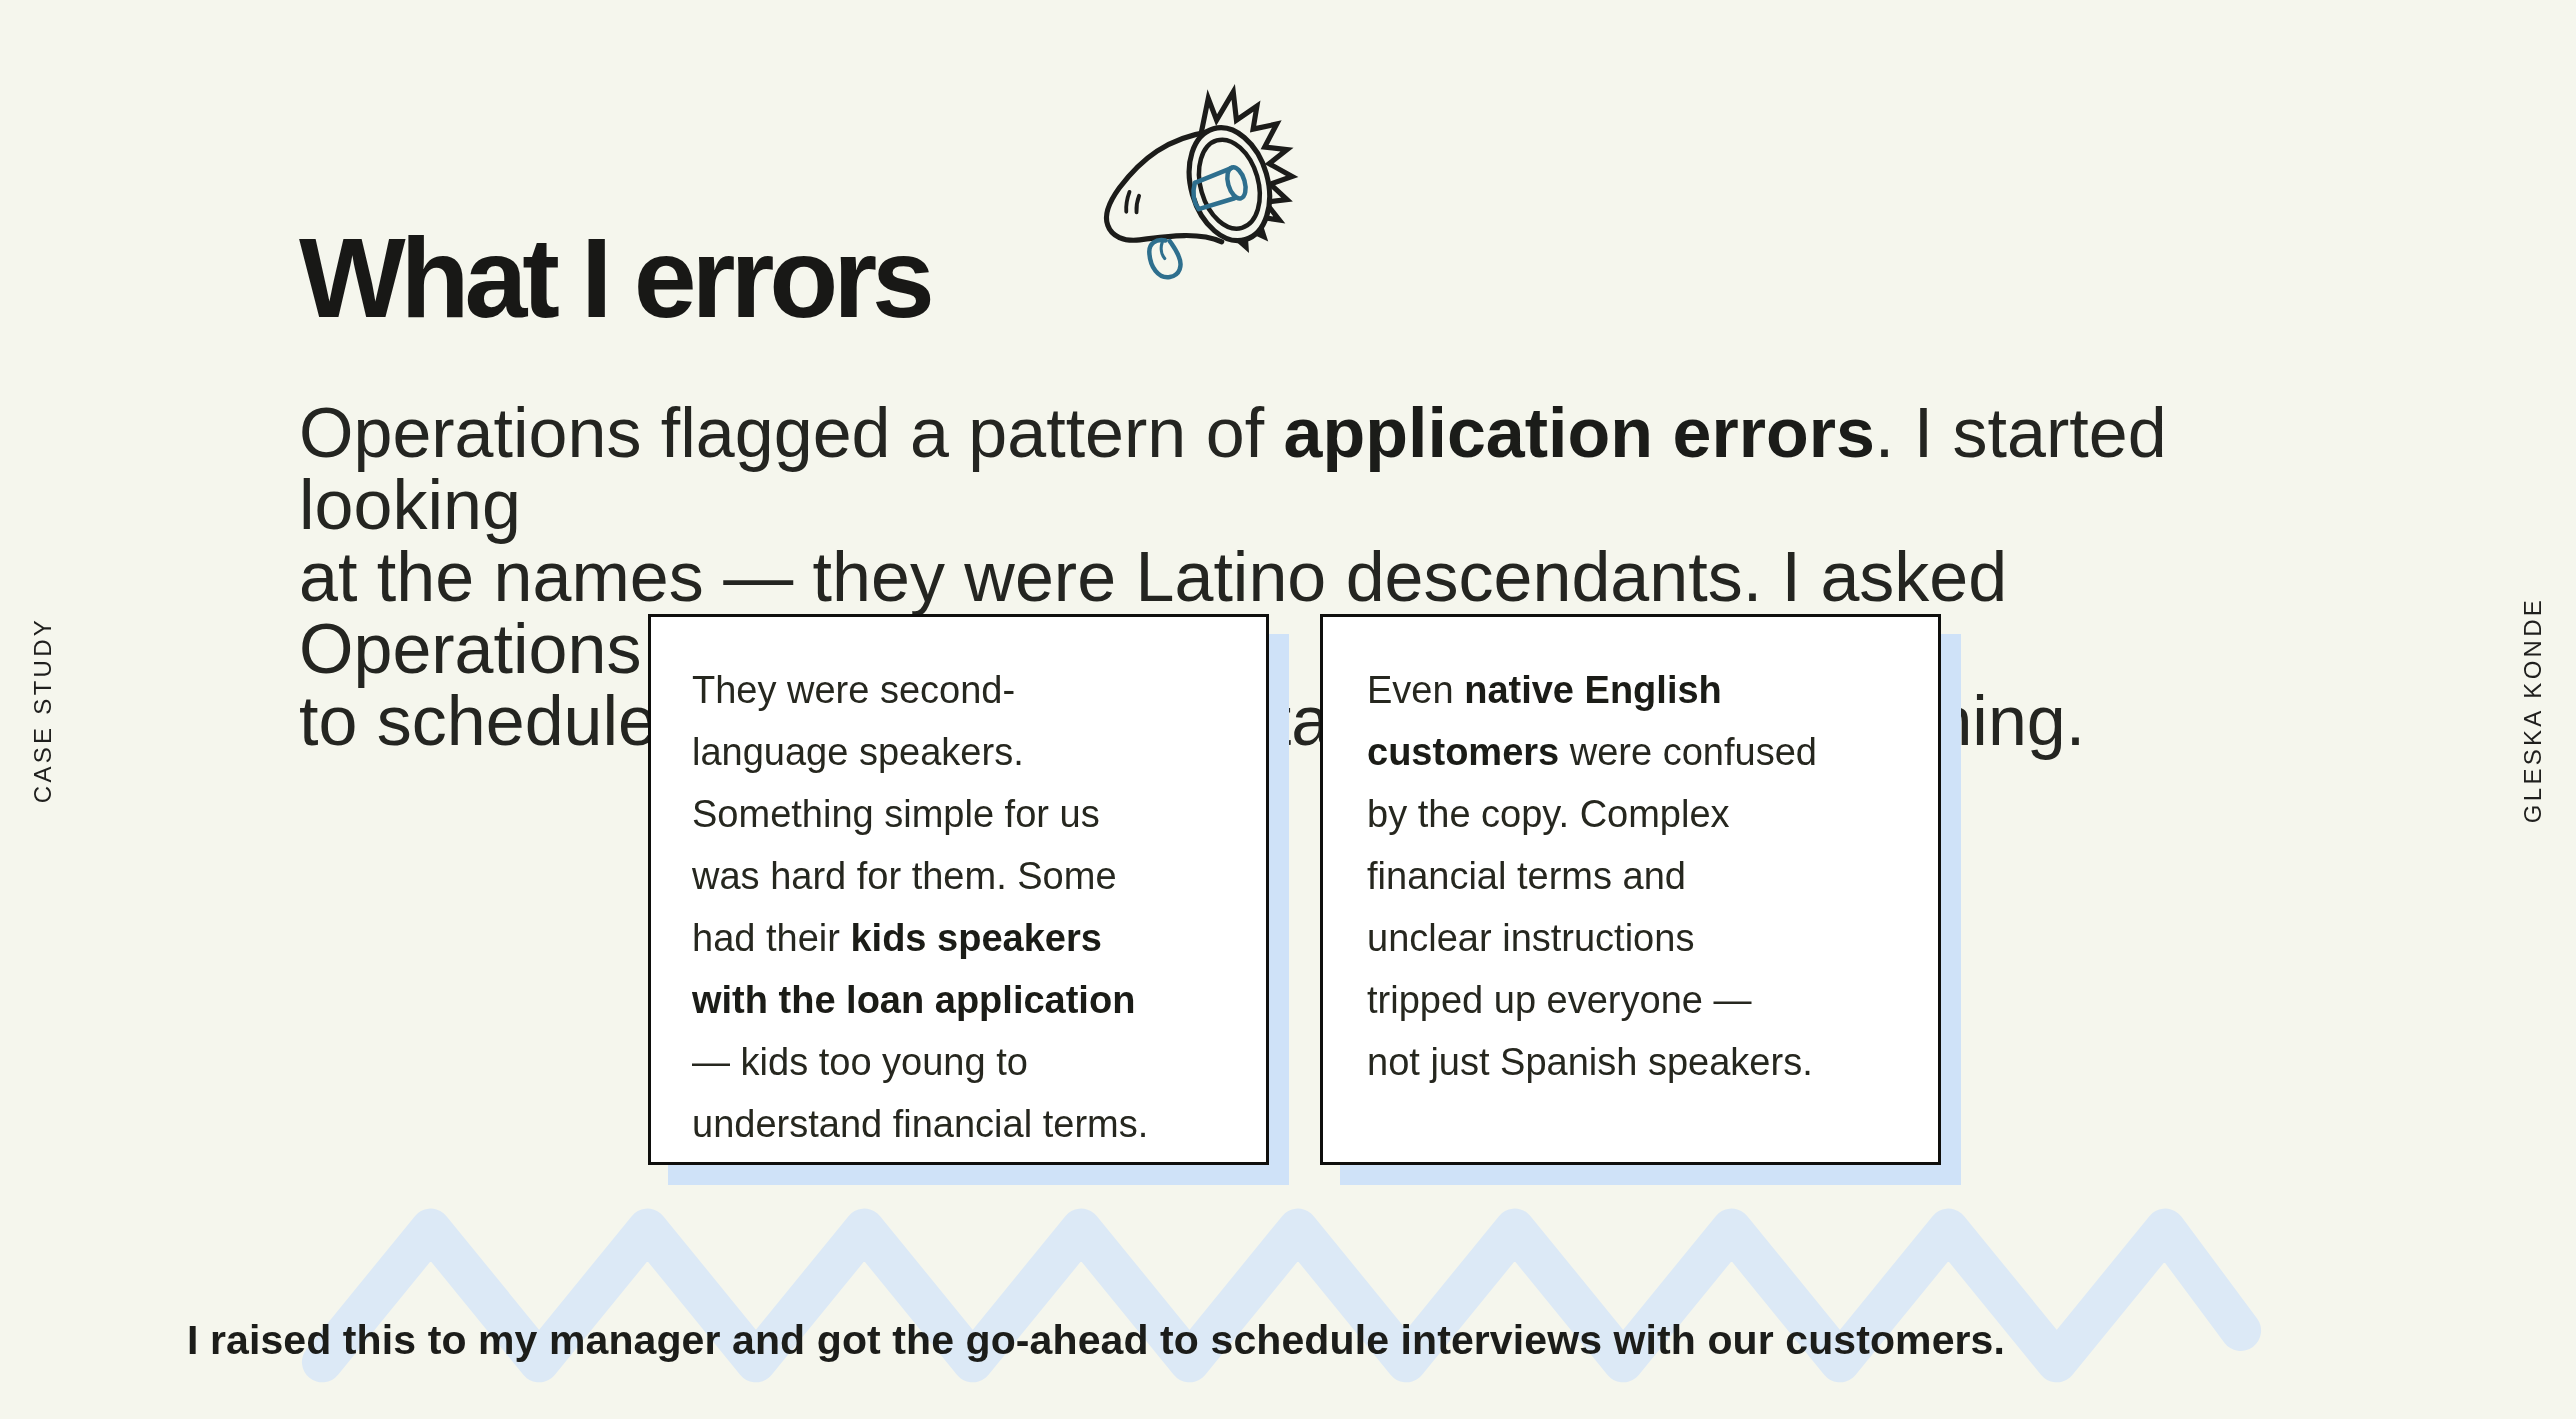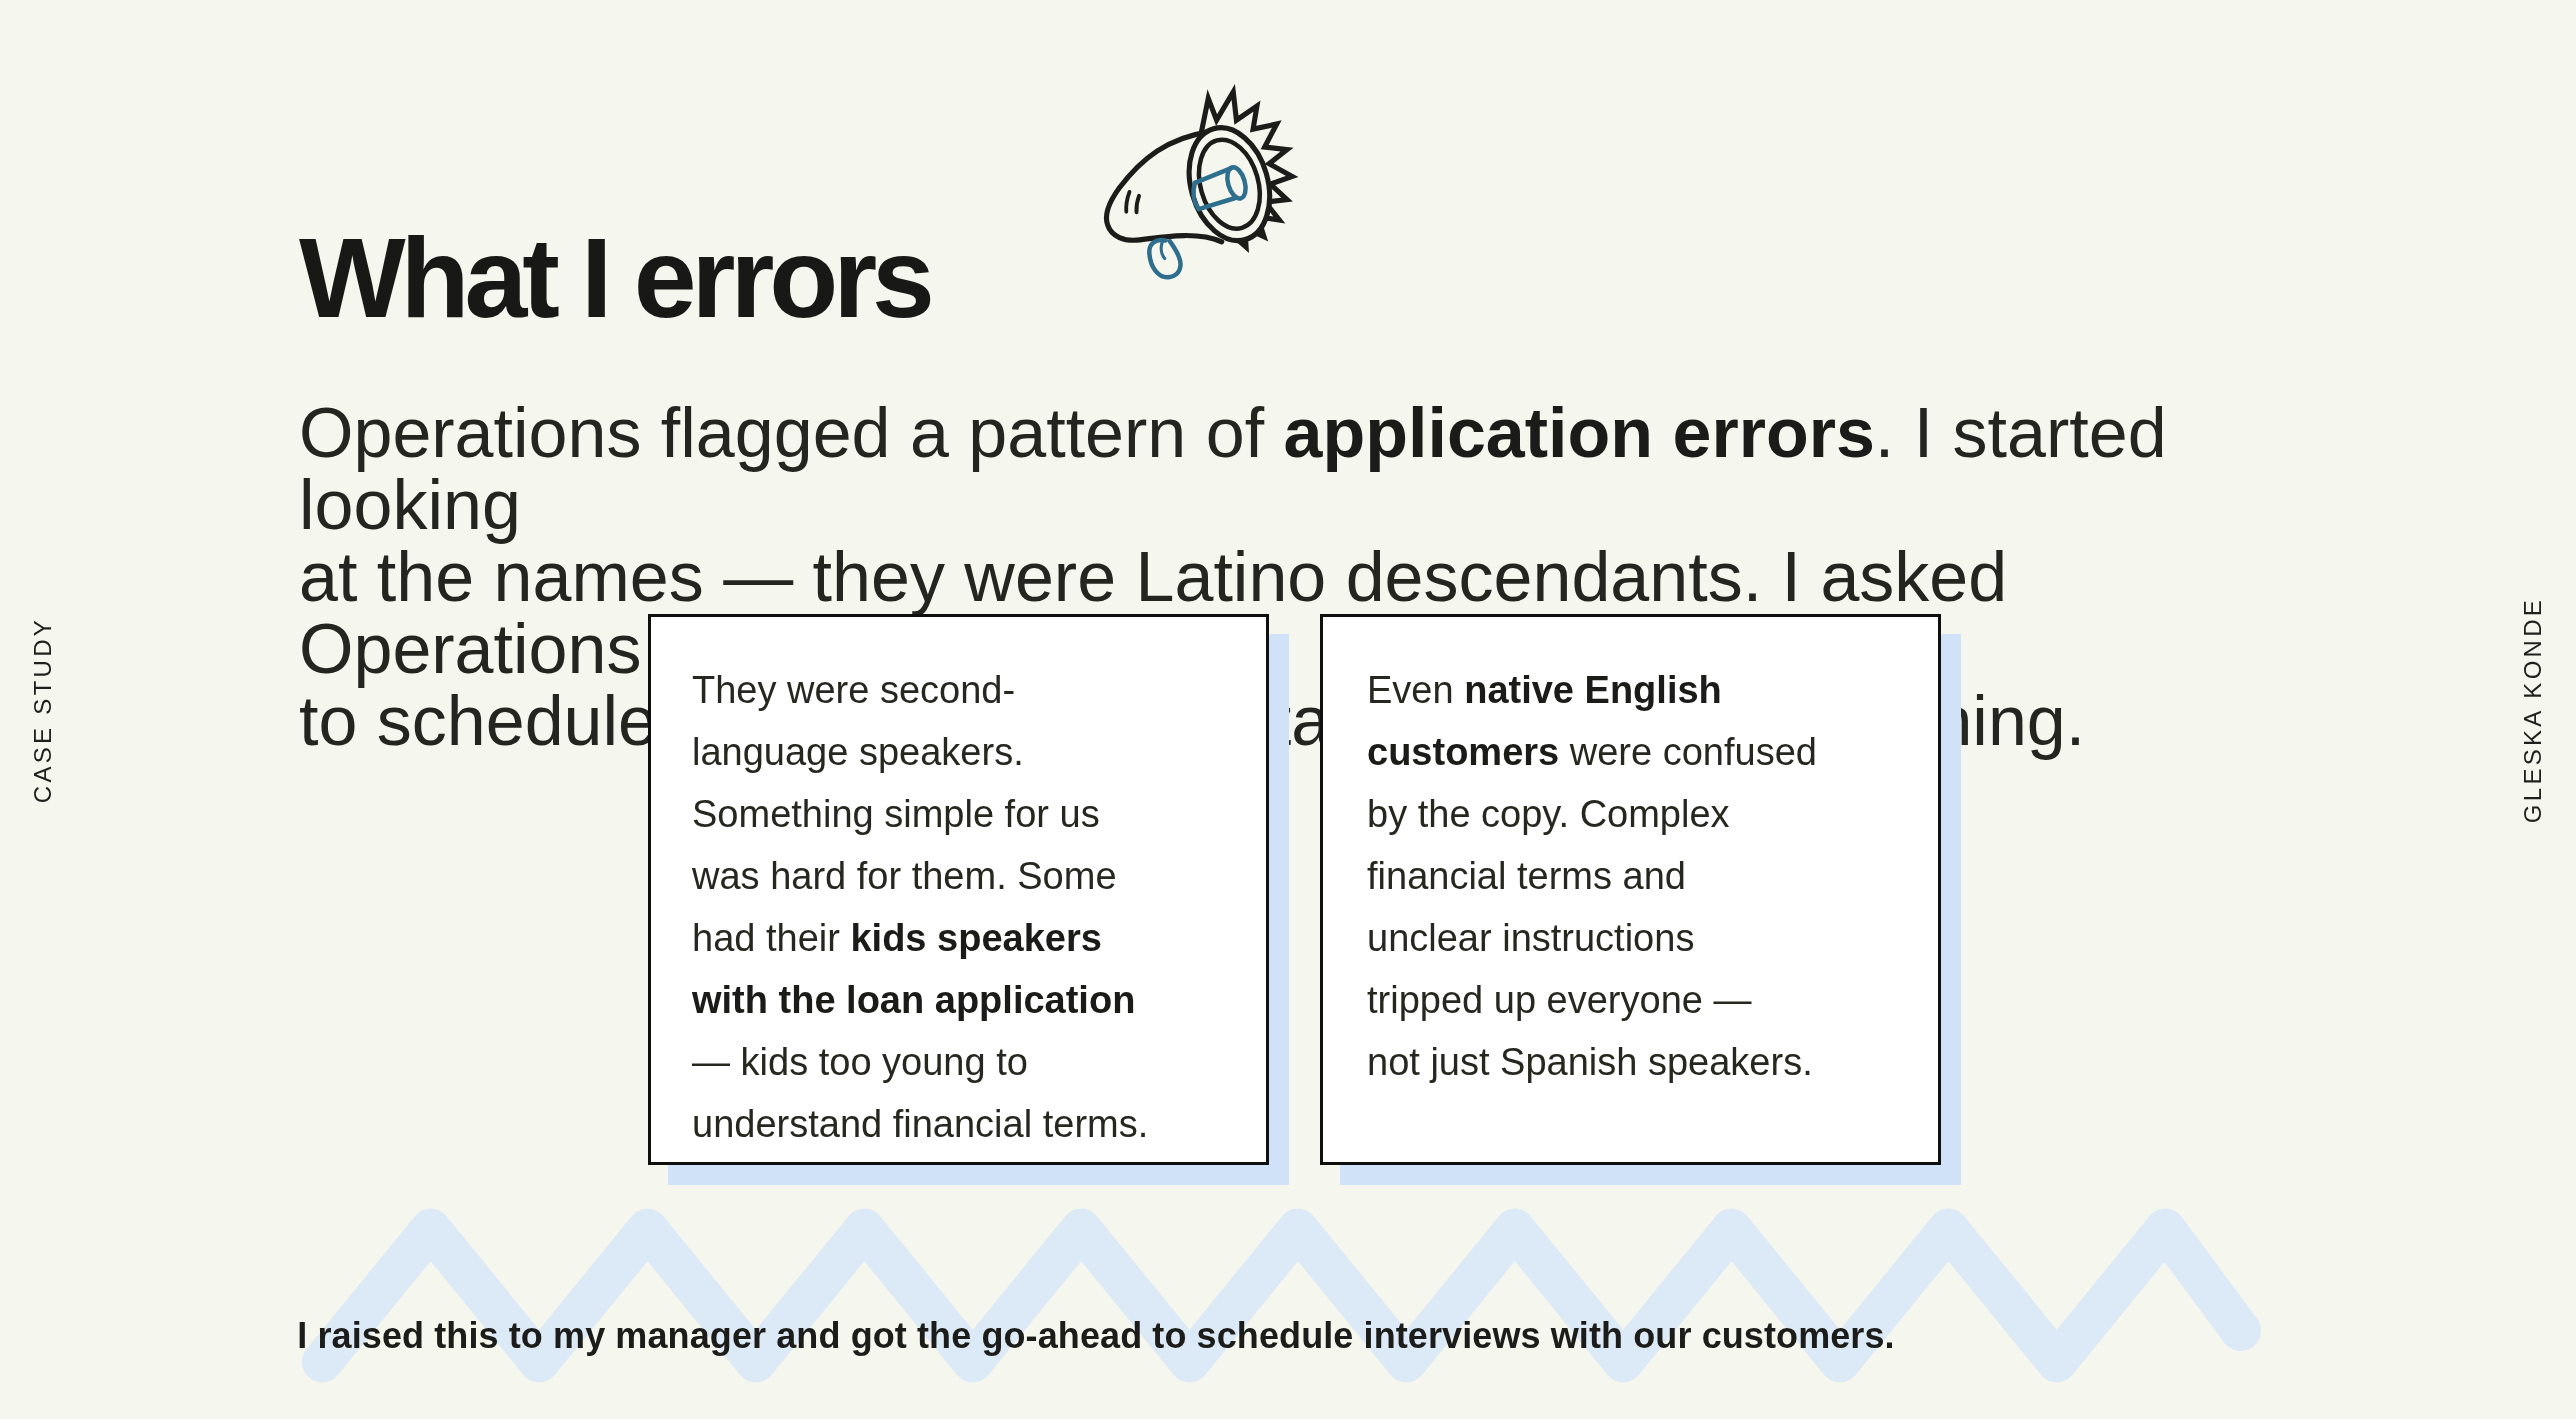--- a/index.html
+++ b/index.html
@@ -77,21 +77,21 @@
     position:absolute;
     left:296px;top:1206px;
     width:1971px;height:177px;
     z-index:0;
   }
   .footer-note{
     position:absolute;
     left:0;top:1276px;
     width:2192px;
     text-align:center;
-    font-size:36px;
+    font-size:41px;
     line-height:47px;
     font-weight:700;
     letter-spacing:0.1px;
     color:#1c1d1a;
     z-index:1;
   }
 </style>
 </head>
 <body>
 

